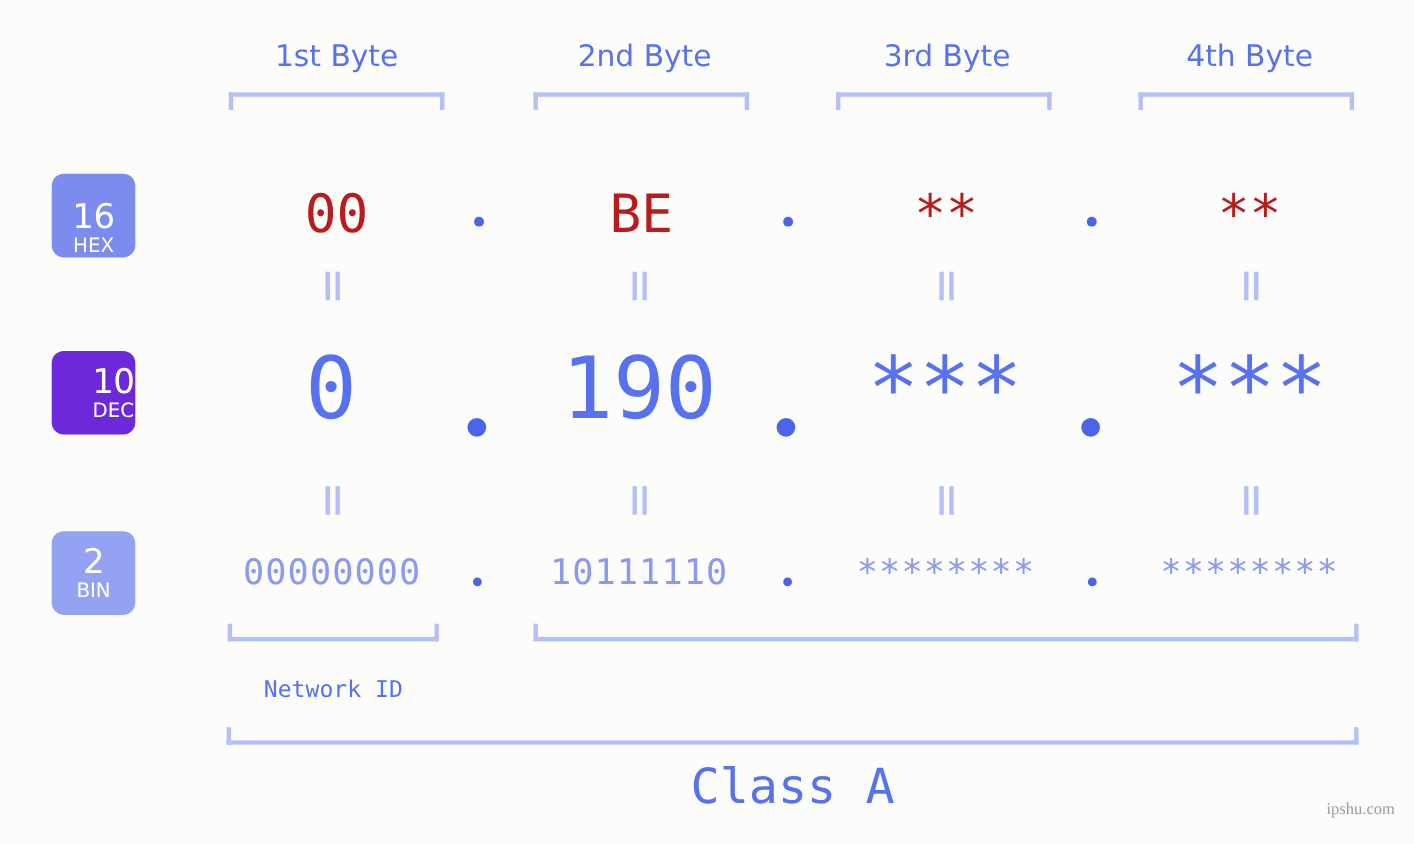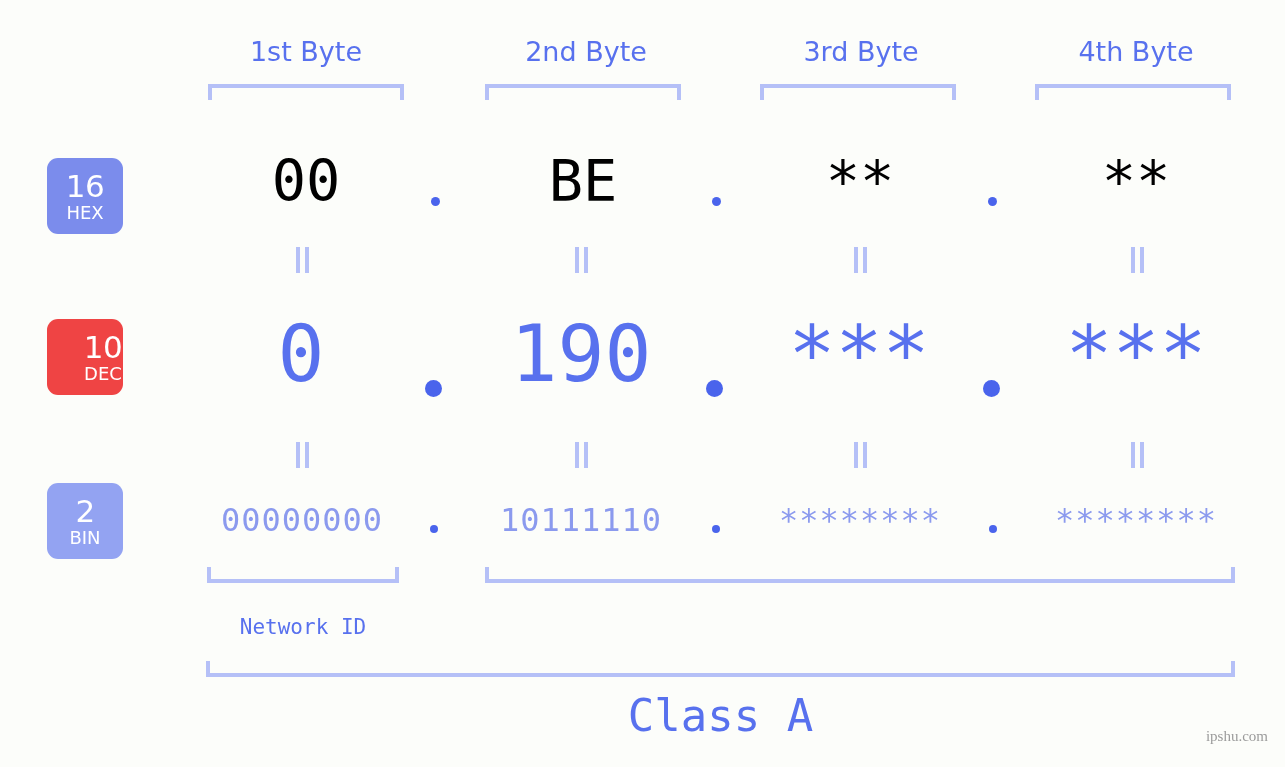--- a/index.html
+++ b/index.html
@@ -68,35 +68,35 @@
     line-height: 31px;
     font-weight: 400;
     letter-spacing: -0.5px;
   }
   .badge .nm {
     font-size: 18px;
     line-height: 21px;
     font-weight: 400;
     letter-spacing: 0px;
   }
-  .badge-hex { top: 158px; background: #7b8cec; }
-  .badge-dec { top: 319px; background: #ef4444; padding-left: 36px; }
+  .badge-hex { top: 158px; background: #7b8cec; justify-content: flex-end; }
+  .badge-dec { top: 319px; background: #6d28d9; padding-left: 36px; }
   .badge-bin { top: 483px; background: #93a3f2; }
 
   
   .cell {
     position: absolute;
     text-align: center;
     white-space: nowrap;
     font-family: "DejaVu Sans Mono", monospace;
   }
   .row-hex .cell {
-    font-size: 57px;
-    color: #000000;
-    top: 153px;
+    font-size: 48px;
+    color: #b91c1c;
+    top: 167px;
     height: 56px;
     line-height: 56px;
   }
   .row-dec .cell {
     font-size: 78px;
     color: #5871ee;
     top: 306px;
     height: 96px;
     line-height: 96px;
   }

